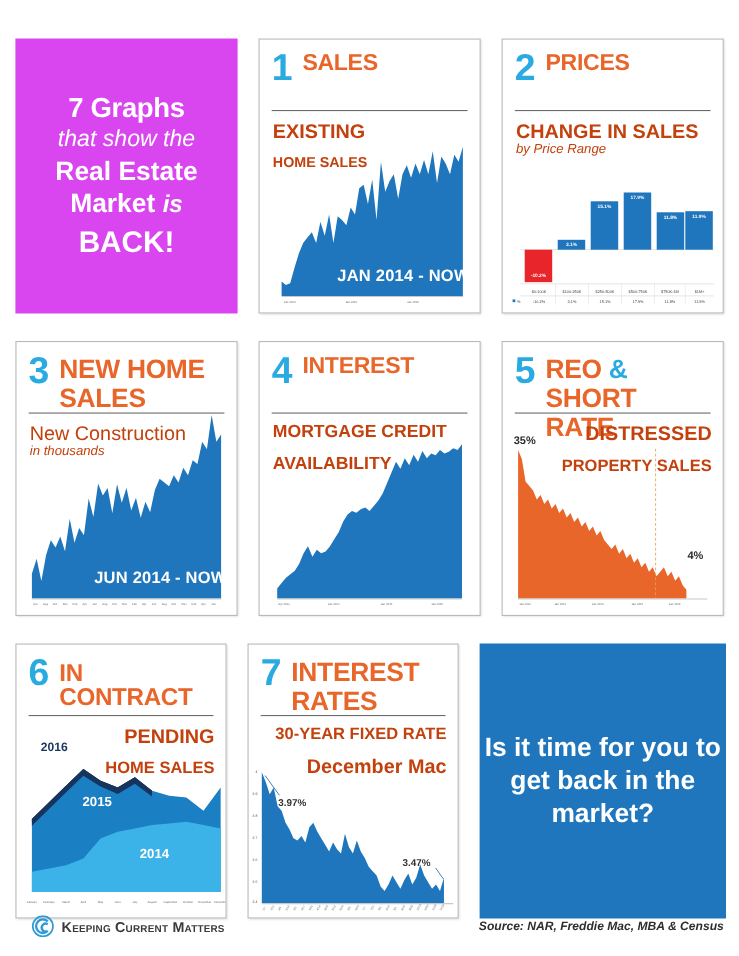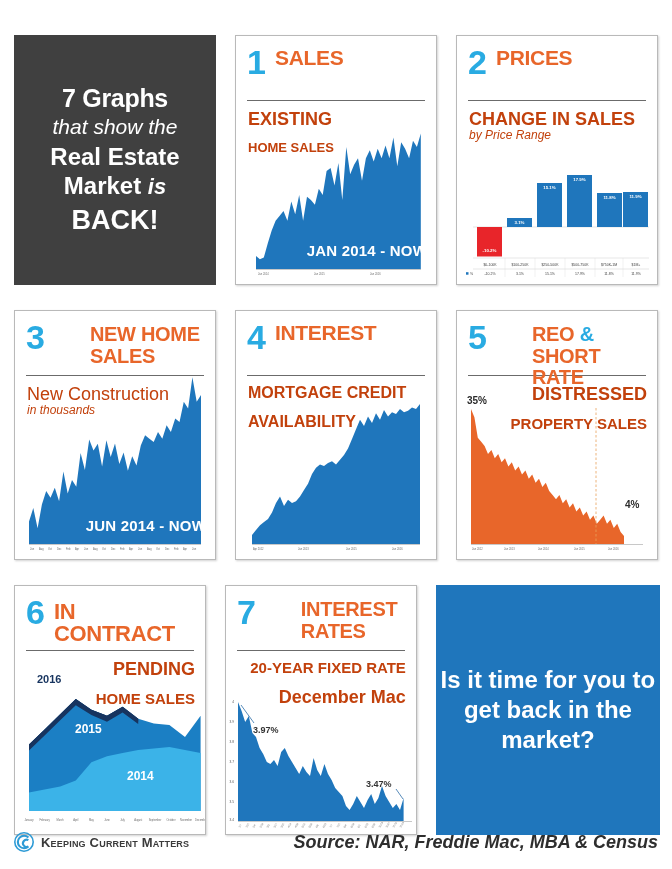--- a/index.html
+++ b/index.html
@@ -16,21 +16,21 @@
   .row { display:flex; gap:19px; margin-bottom:25px; }
   .panel {
     width:202px; height:250px; background:#fff;
     border:1px solid #b9b9b9;
     position:relative; overflow:hidden;
     box-shadow: 1px 1px 2px rgba(0,0,0,0.18);
   }
 
   
   .hero {
-    width:202px; height:250px; background:#404040;
+    width:202px; height:250px; background:#d946ef;
     display:flex; flex-direction:column; align-items:center; justify-content:center;
     color:#fff; text-align:center; line-height:1.18;
     border:none; box-shadow:none;
   }
   .hero .l1 { font-size:25px; font-weight:bold; letter-spacing:-0.3px;}
   .hero .l2 { font-size:21px; font-style:italic; font-weight:normal; margin-top:2px;}
   .hero .l3 { font-size:24px; font-weight:bold; margin-top:3px;}
   .hero .l4 { font-size:24px; font-weight:bold; margin-top:1px;}
   .hero .l4 em { font-style:italic; font-weight:bold; font-size:22px;}
   .hero .l5 { font-size:27px; font-weight:bold; margin-top:4px;}
@@ -44,21 +44,21 @@
     border:none; box-shadow:none;
   }
 
   
   .phead { display:flex; align-items:flex-start; padding:11px 10px 0 11px; height:62px; }
   .pnum {
     color:#29ABE2; font-size:34px; font-weight:bold; line-height:0.92;
     margin-right:9px;
   }
   .ptitle { color:#E8662A; font-size:21px; font-weight:bold; line-height:1.0; letter-spacing:-0.3px; }
-  .ptitle.two { font-size:20px; line-height:1.08; padding-top:2px;margin-left:36px;}
+  .ptitle.two { font-size:24px; line-height:1.08; padding-top:2px;}
   .ptitle .cy { color:#29ABE2; }
   .rule { height:1px; background:#6b6b6b; margin:2px 11px 0 11px; }
 
   
   .pbody { position:relative; height:186px; padding:0; }
 
   .cap {
     position:absolute; z-index:4; color:#c2410c; font-weight:bold;
     line-height:1.04;
   }
@@ -78,29 +78,29 @@
   .axistxt { font-size:2.6px; fill:#6b6b6b; font-family:"Liberation Sans", sans-serif; }
   .tick7 { font-size:3.2px; fill:#555; font-family:"Liberation Sans", sans-serif; }
   .barlbl { font-size:4.4px; fill:#fff; font-weight:bold; font-family:"Liberation Sans", sans-serif; }
   .tbl { font-size:3.5px; fill:#444; font-family:"Liberation Sans", sans-serif; }
   .ann { font-size:9px; fill:#333; font-weight:bold; font-family:"Liberation Sans", sans-serif; }
   .annbig { font-size:10px; fill:#2b2b2b; font-weight:bold; font-family:"Liberation Sans", sans-serif; }
   .lyrlbl { font-weight:bold; font-family:"Liberation Sans", sans-serif; }
 
   
   .footer {
-    position:absolute; left:14px; right:14px; bottom:14px; height:26px;
+    position:absolute; left:29px; right:14px; bottom:14px; height:26px;
     display:flex; align-items:center; justify-content:space-between;
   }
   .brand { display:flex; align-items:center; gap:7px; }
   .brand .name {
     color:#3a3a3a; font-size:13px; font-weight:bold; letter-spacing:0.2px;
     font-variant: small-caps;
   }
-  .source { color:#2e2e2e; font-size:18px; font-style:italic; font-weight:bold; }
+  .source { color:#2e2e2e; font-size:11px; font-style:italic; font-weight:bold; }
 </style>
 </head>
 <body>
 
 <div class="page">
 
   <div class="grid">
 
     <div class="row">
 
@@ -401,21 +401,21 @@
       </div>
 
       <div class="panel">
         <div class="phead">
           <div class="pnum">7</div>
           <div class="ptitle two">INTEREST RATES</div>
         </div>
         <div class="rule"></div>
         <div class="pbody">
           <div class="cap right" style="font-size:15px">
-            <span>20-YEAR FIXED RATE</span>
+            <span>30-YEAR FIXED RATE</span>
             <span class="sub" style="font-size:18px;font-weight:bold">December Mac</span>
           </div>
           <svg viewBox="0 0 200 186" width="200" height="186">
 
             <g class="tick7">
               <text x="8" y="52" text-anchor="end">4</text>
               <text x="8" y="72" text-anchor="end">3.9</text>
               <text x="8" y="92" text-anchor="end">3.8</text>
               <text x="8" y="112" text-anchor="end">3.7</text>
               <text x="8" y="132" text-anchor="end">3.6</text>

